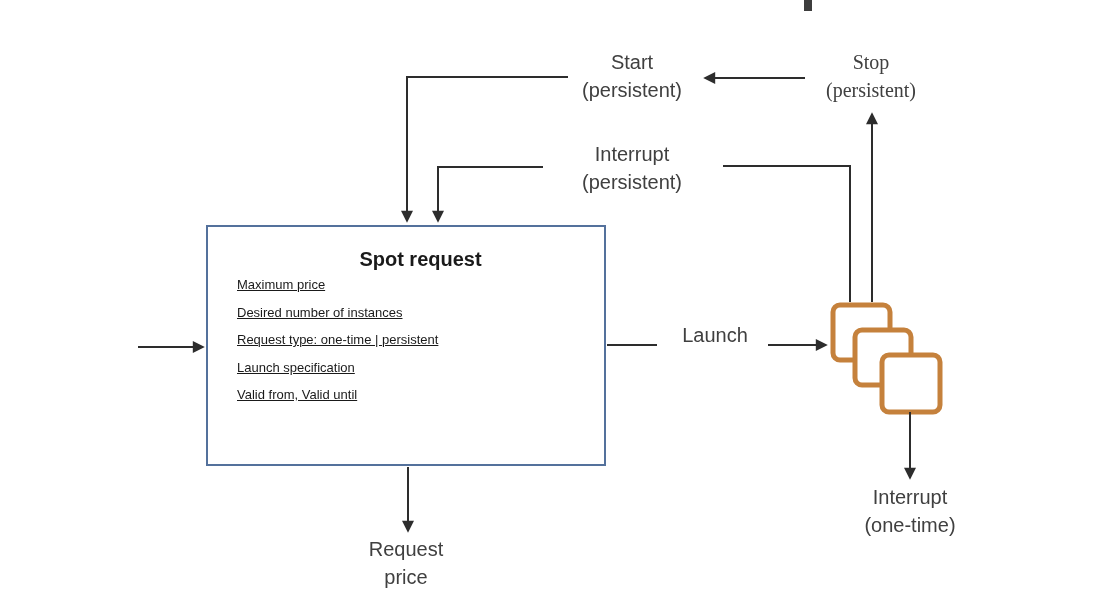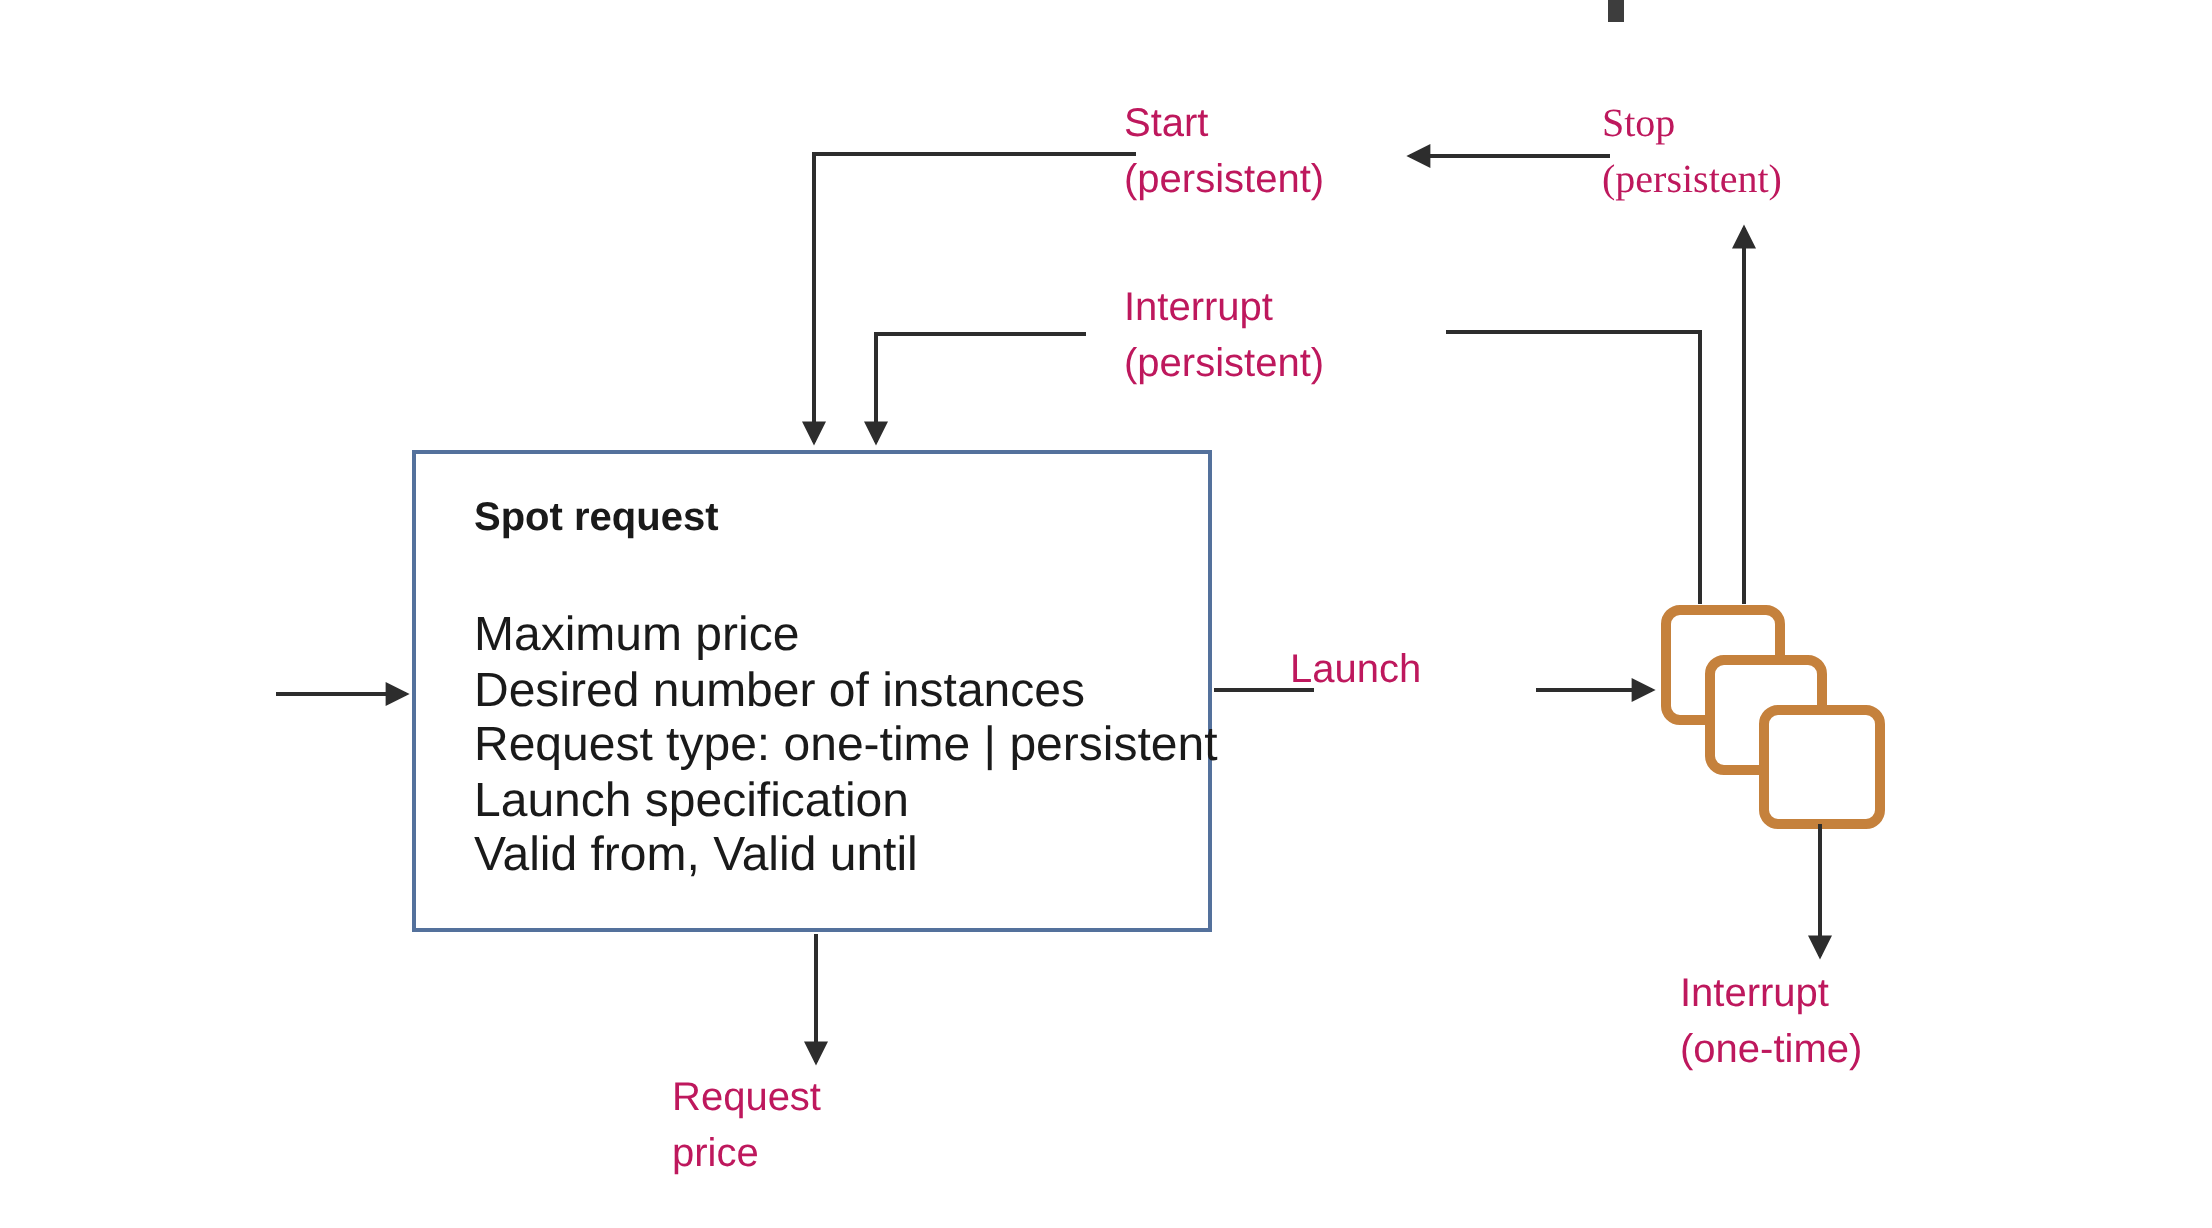--- a/index.html
+++ b/index.html
@@ -8,45 +8,47 @@
     width:1106px;height:614px;
     background:#ffffff;
     font-family:"Liberation Sans", sans-serif;
     color:#1a1a1a;
     overflow:hidden;
   }
   #diagram-svg{position:absolute;left:0;top:0;}
   .label{
     position:absolute;
     width:140px;
+    text-align:center;
     font-size:20px;
     line-height:28px;
-    color:#be185d;
+    color:#404040;
     white-space:nowrap;
   }
   #spot-request-box{
     position:absolute;
     left:206px;top:225px;
     width:400px;height:241px;
     border:2px solid #54719c;
     box-sizing:border-box;
     background:#ffffff;
     padding-left:29px;
   }
   .box-title{
     margin-top:20px;
     font-size:20px;
     font-weight:bold;
     line-height:24px;
+    text-align:center;
   }
   .box-lines{
-    margin-top:33px;
-    font-size:24px;
+    font-size:13px;
     line-height:27.5px;
     white-space:nowrap;
+    text-decoration:underline;
   }
   #top-bar{
     position:absolute;
     left:804px;top:0;
     width:8px;height:11px;
     background:#3d3d3d;
   }
 </style>
 </head>
 <body>

